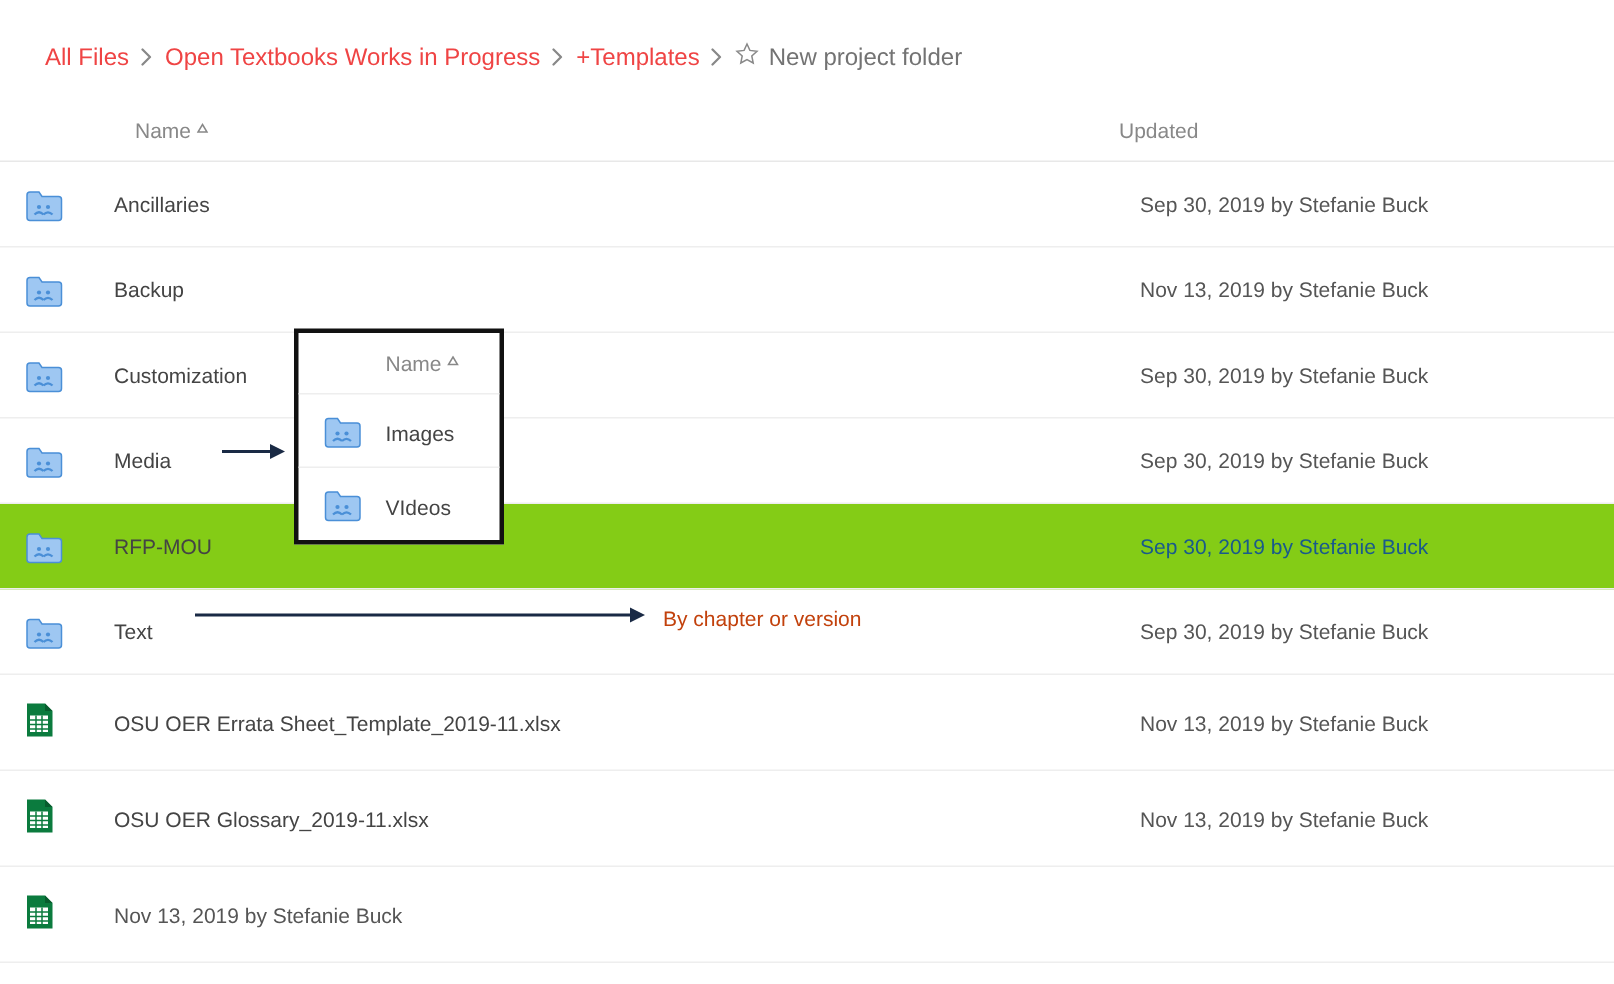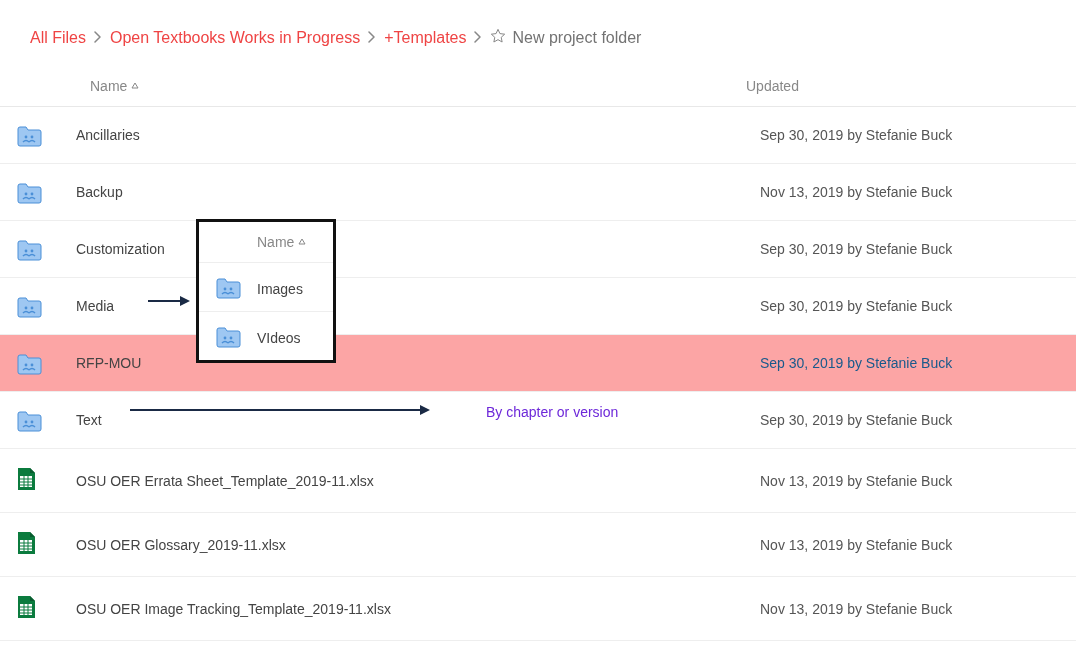--- a/index.html
+++ b/index.html
@@ -39,21 +39,21 @@
   .col-updated { width: 300px; }
   .sort-asc { font-size: 10px; color:#888; }
   .row {
     display: flex;
     align-items: center;
     padding: 18px 16px;
     border-bottom: 1px solid #eee;
     font-size: 14px;
     color: #444;
   }
-  .row.active { background: #fca5a5; }
+  .row.active { background: #84cc16; }
   .row .cell-icon { width: 60px; display:flex; align-items:center; }
   .row .cell-name { flex: 1; }
   .row .cell-updated { width: 300px; color:#555; }
   .row.active .cell-updated { color:#195a8c; }
   .folder-icon {
     display:inline-block;
     width: 26px; height: 20px;
     position: relative;
   }
   .folder-icon svg { width: 26px; height: 22px; }
@@ -96,24 +96,23 @@
   }
   .arrow2 {
     position:absolute;
     top: 403px; left: 130px;
     width: 300px; height: 14px;
     z-index:4;
   }
   .annot-text {
     position:absolute;
     top: 404px; left: 442px;
-    color: #6d28d9;
+    color: #c2410c;
     font-size: 14px;
     z-index:4;
-    margin-left:44px;
   }
 </style>
 </head>
 <body>
 
 <div class="breadcrumb">
   <a href="#">All Files</a>
   <span class="sep">
     <svg width="8" height="12" viewBox="0 0 8 12">
         <path d="M1 1 L6 6 L1 11" fill="none" stroke="#888" stroke-width="1.5" stroke-linecap="round" stroke-linejoin="round"></path>
@@ -270,21 +269,20 @@
               <path d="M2 1 L14 1 L19 6 L19 23 L2 23 Z" fill="#0b7b3e"></path>
               <path d="M14 1 L14 6 L19 6 Z" fill="#085c2e"></path>
               <rect x="4" y="9" width="12" height="11" fill="#fff"></rect>
               <line x1="4" y1="12" x2="16" y2="12" stroke="#0b7b3e"></line>
               <line x1="4" y1="15" x2="16" y2="15" stroke="#0b7b3e"></line>
               <line x1="4" y1="18" x2="16" y2="18" stroke="#0b7b3e"></line>
               <line x1="8" y1="9" x2="8" y2="20" stroke="#0b7b3e"></line>
               <line x1="12" y1="9" x2="12" y2="20" stroke="#0b7b3e"></line>
             </svg></span>
         </div>
-        <div class="cell-name">OSU OER Image Tracking_Template_2019-11.xlsx</div>
         <div class="cell-updated">Nov 13, 2019 by Stefanie Buck</div>
       </div>
       <div class="row"></div>
     </div>
 </div>
 
 <div class="popup">
   <div class="popup-head">
     <span>Name</span>
     <span class="sort-asc">

